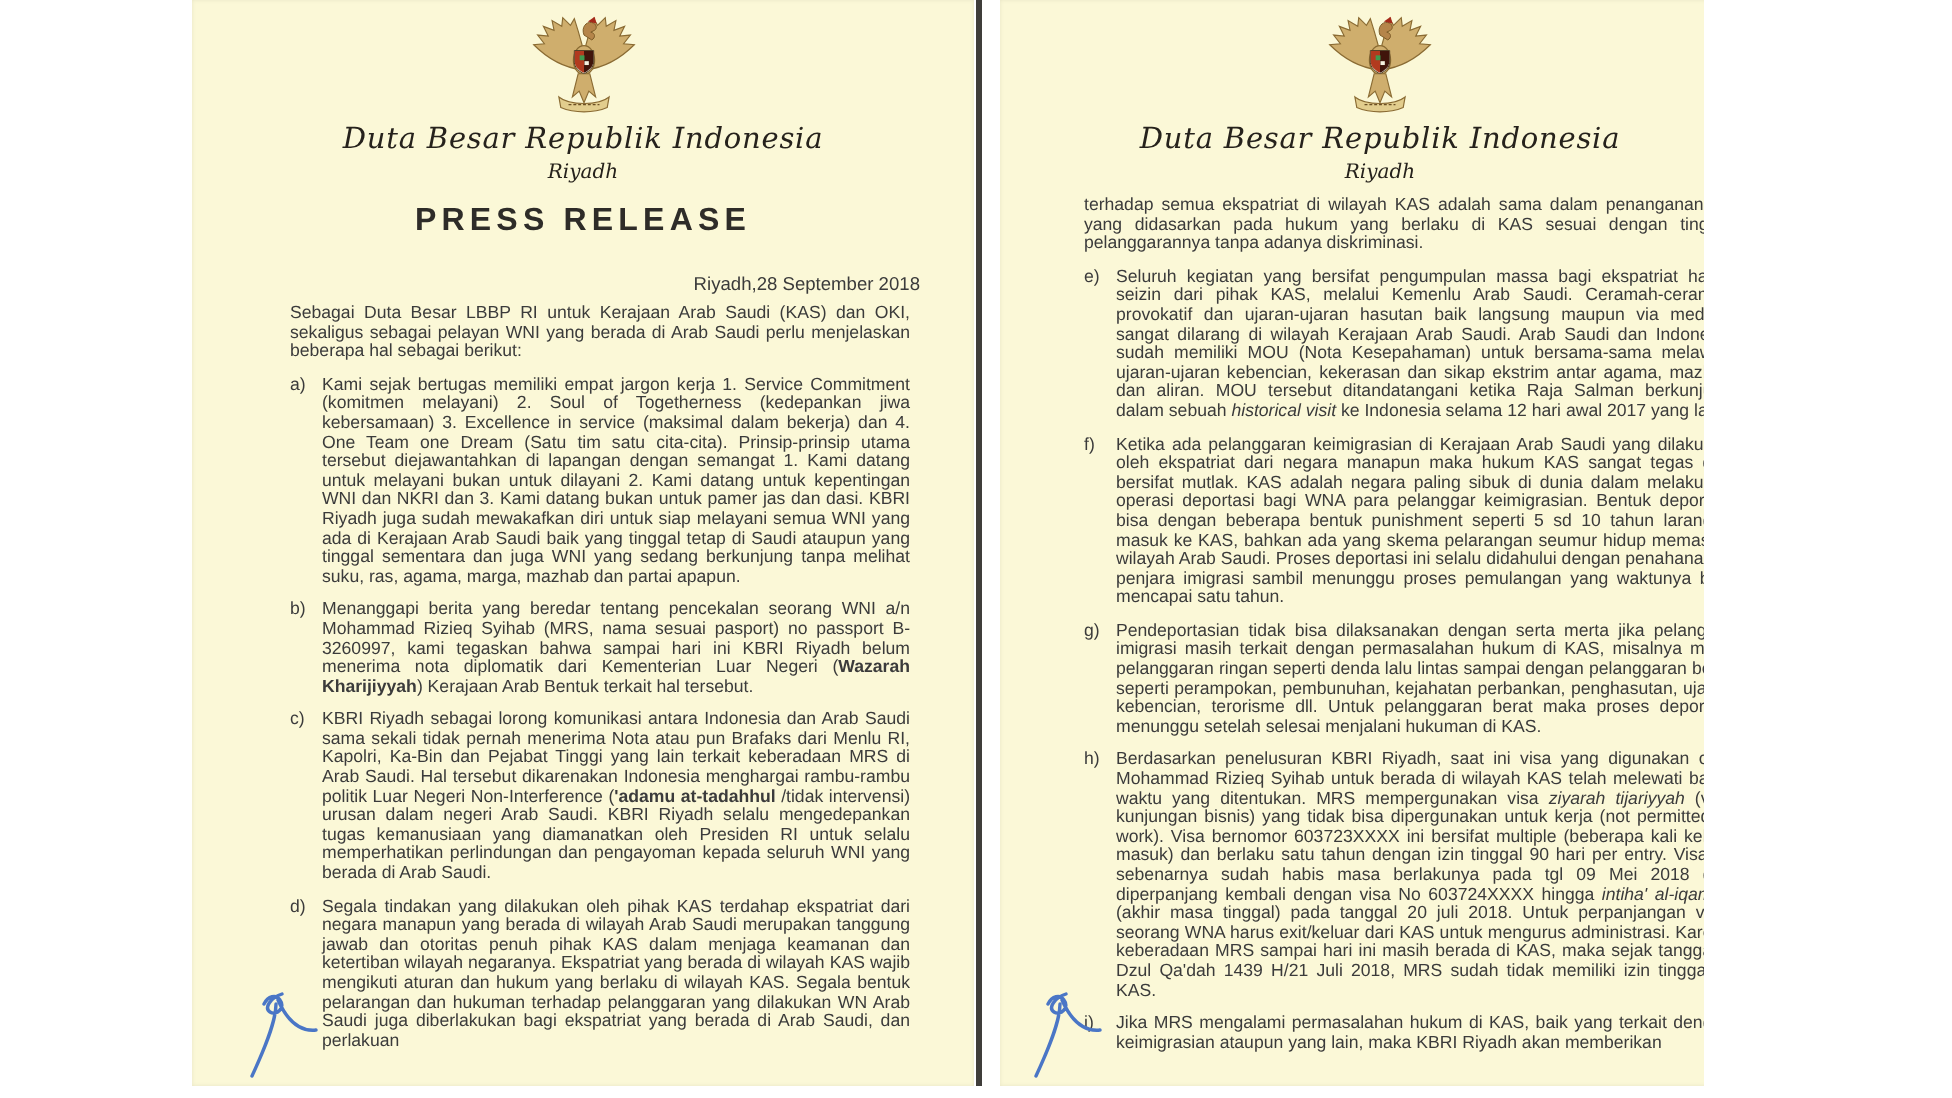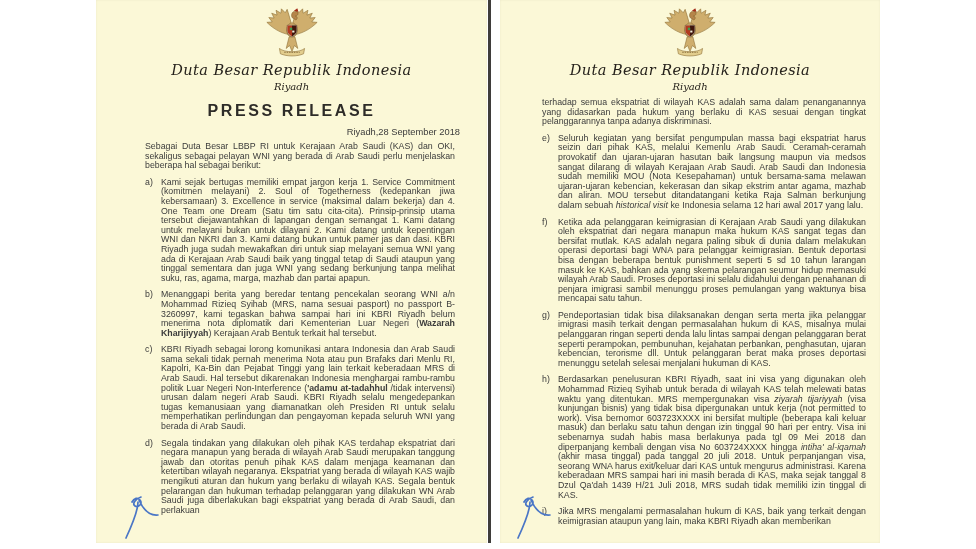--- a/index.html
+++ b/index.html
@@ -1,31 +1,31 @@
 <!DOCTYPE html>
 <html><head>
 <meta charset="utf-8">
 <style>
   html,body{margin:0;padding:0;background:#ffffff;}
   .canvas{
-    position:relative;width:976px;height:549px;background:#ffffff;overflow:hidden;
+    position:relative;width:852px;height:549px;background:#ffffff;overflow:hidden;
     font-family:"Liberation Sans", sans-serif;color:#3b3b3b;
   }
   .page{position:absolute;top:0;height:543px;background:#fbf8d7;box-shadow:0 0 2px rgba(0,0,0,.08) inset;}
   .page.left{left:96px;width:391px;}
   .page.right{left:500px;width:380px;}
   .divider{position:absolute;left:488px;top:0;width:3px;height:543px;background:#3f3d3a;}
 
   .ph{text-align:center;}
   .emblem{display:block;margin:7px auto 0 auto;}
   .script{font-family:"DejaVu Serif", serif;font-style:italic;color:#26221c;}
   .script.org{font-size:14.5px;line-height:17px;margin-top:3px;letter-spacing:.4px;}
   .script.city{font-size:10px;line-height:14px;margin-top:1px;}
   .title{font-size:16px;font-weight:bold;letter-spacing:2.6px;color:#2e2c28;margin:8px 0 0 0;}
-  .dateline{font-size:9.3px;text-align:right;margin-top:7px;}
+  .dateline{font-size:9.3px;text-align:right;margin-top:17px;}
   .page.left .dateline{padding-right:27px;}
 
   .body{margin-top:5px;font-size:8.8px;line-height:9.6px;}
   .page.left  .body{padding:0 32px 0 49px;}
   .page.right .body{padding:0 14px 0 42px;margin-top:4px;}
   .intro,.cont{margin:0 0 7px 0;text-align:justify;}
   .li{display:flex;margin:0 0 7px 0;}
   .lb{flex:0 0 16px;}
   .lt{flex:1;margin:0;text-align:justify;}
   .lt b{font-weight:bold;}

